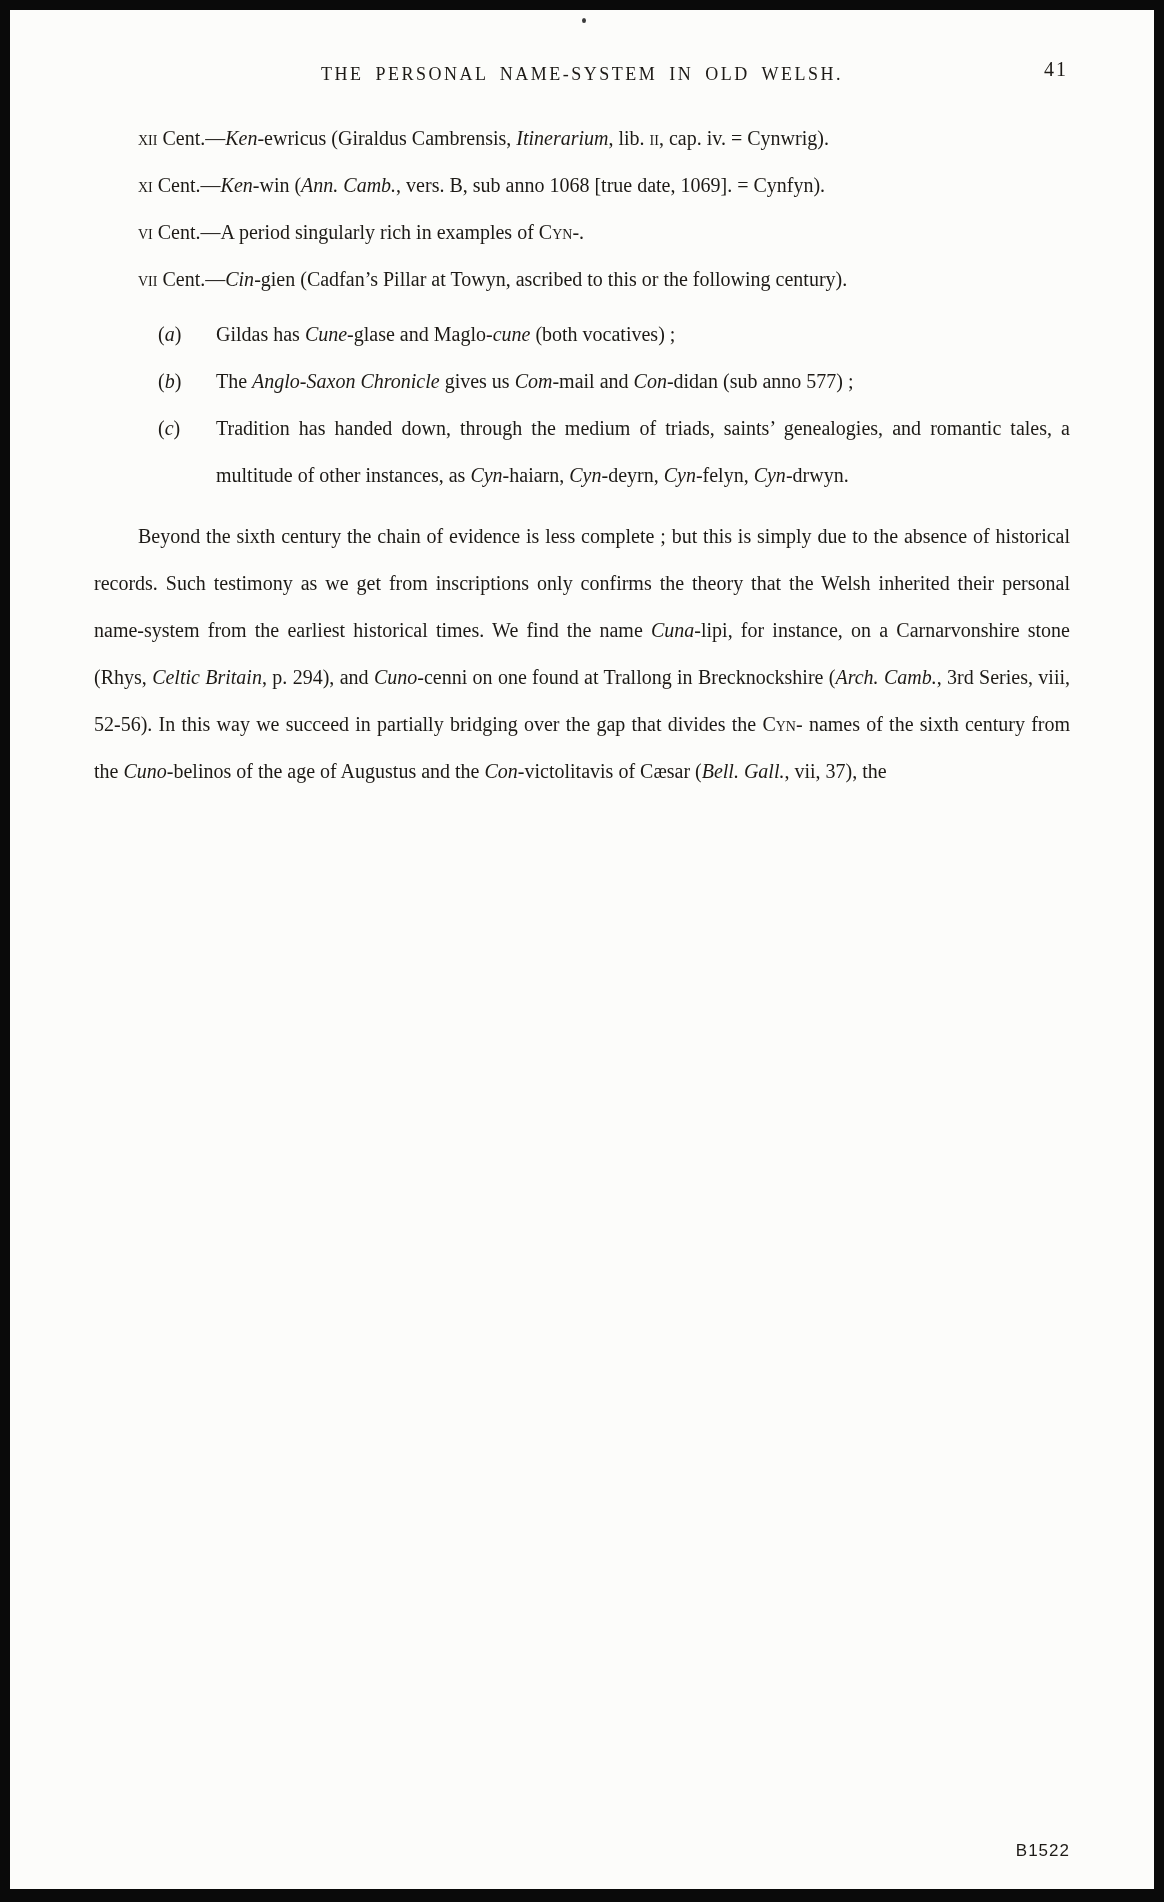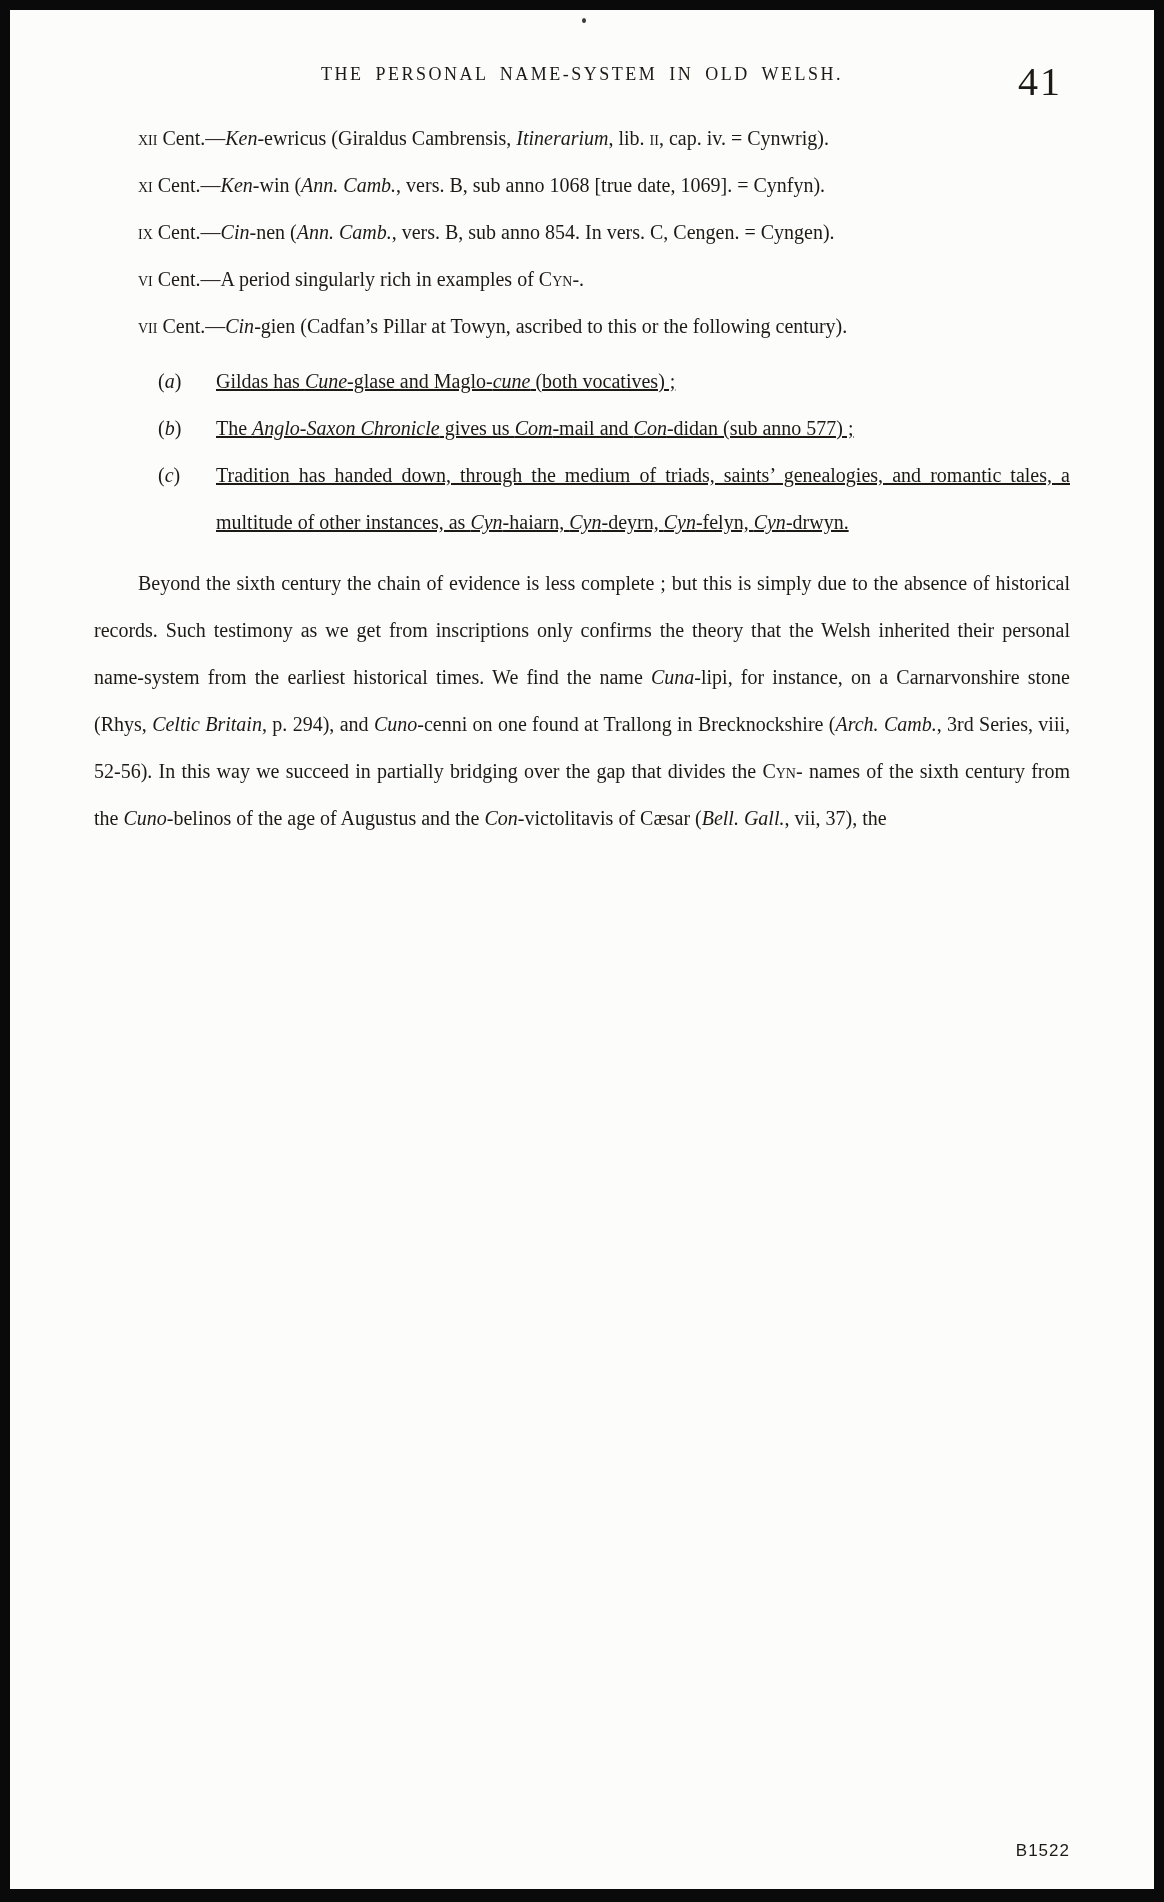--- a/index.html
+++ b/index.html
@@ -37,38 +37,38 @@
     margin: 0 0 30px 0;
   }
   .page-title {
     font-size: 18px;
     letter-spacing: 2.5px;
     word-spacing: 5px;
     white-space: nowrap;
   }
   .page-number {
     position: absolute;
-    right: 8px; top: -6px;
-    font-size: 40px;
+    right: 2px; top: -6px;
+    font-size: 20px;
     letter-spacing: 2px;
   }
   .page-body {
     font-size: 20px;
     line-height: 47px;
     text-align: justify;
   }
   p.para {
     margin: 0;
     text-indent: 44px;
   }
   p.para.space-above { margin-top: 8px; }
   .seg-n { font-style: normal; }
   .seg-i { font-style: italic; }
   .seg-sc { font-variant: small-caps; }
-  .list { margin: 8px 0 14px 0; text-decoration: underline; }
+  .list { margin: 8px 0 14px 0; }
   .list-item {
     padding-left: 122px;
     text-indent: -58px;
   }
   .item-label {
     display: inline-block;
     width: 58px;
     text-indent: 0;
   }
   .page-footer {
@@ -89,21 +89,20 @@
     <span class="speck"></span>
 
     <div class="page-header">
       <span class="page-title">THE PERSONAL NAME-SYSTEM IN OLD WELSH.</span>
       <span class="page-number">41</span>
     </div>
 
     <div class="page-body">
         <p class="para"><span class="seg-sc">xii</span><span class="seg-n"> Cent.—</span><span class="seg-i">Ken</span><span class="seg-n">-ewricus (Giraldus Cambrensis, </span><span class="seg-i">Itinerarium</span><span class="seg-n">, lib. </span><span class="seg-sc">ii</span><span class="seg-n">, cap. iv.  = Cynwrig).</span></p>
         <p class="para"><span class="seg-sc">xi</span><span class="seg-n"> Cent.—</span><span class="seg-i">Ken</span><span class="seg-n">-win (</span><span class="seg-i">Ann. Camb.</span><span class="seg-n">, vers. B, sub anno 1068 [true date, 1069].  = Cynfyn).</span></p>
-        <p class="para"><span class="seg-sc">ix</span><span class="seg-n"> Cent.—</span><span class="seg-i">Cin</span><span class="seg-n">-nen (</span><span class="seg-i">Ann. Camb.</span><span class="seg-n">, vers. B, sub anno 854. In vers. C, Cengen.  = Cyngen).</span></p>
         <p class="para"><span class="seg-sc">vi</span><span class="seg-n"> Cent.—A period singularly rich in examples of </span><span class="seg-sc">Cyn</span><span class="seg-n">-.</span></p>
         <p class="para"><span class="seg-sc">vii</span><span class="seg-n"> Cent.—</span><span class="seg-i">Cin</span><span class="seg-n">-gien (Cadfan’s Pillar at Towyn, ascribed to this or the following century).</span></p>
         <div class="list">
           <div class="list-item"><span class="item-label"><span class="seg-n">(</span><span class="seg-i">a</span><span class="seg-n">)</span></span><span class="seg-n">Gildas has </span><span class="seg-i">Cune</span><span class="seg-n">-glase and Maglo-</span><span class="seg-i">cune</span><span class="seg-n"> (both vocatives) ;</span></div>
           <div class="list-item"><span class="item-label"><span class="seg-n">(</span><span class="seg-i">b</span><span class="seg-n">)</span></span><span class="seg-n">The </span><span class="seg-i">Anglo-Saxon Chronicle</span><span class="seg-n"> gives us </span><span class="seg-i">Com</span><span class="seg-n">-mail and </span><span class="seg-i">Con</span><span class="seg-n">-didan (sub anno 577) ;</span></div>
           <div class="list-item"><span class="item-label"><span class="seg-n">(</span><span class="seg-i">c</span><span class="seg-n">)</span></span><span class="seg-n">Tradition has handed down, through the medium of triads, saints’ genealogies, and romantic tales, a multitude of other instances, as </span><span class="seg-i">Cyn</span><span class="seg-n">-haiarn, </span><span class="seg-i">Cyn</span><span class="seg-n">-deyrn, </span><span class="seg-i">Cyn</span><span class="seg-n">-felyn, </span><span class="seg-i">Cyn</span><span class="seg-n">-drwyn.</span></div>
         </div>
         <p class="para space-above"><span class="seg-n">Beyond the sixth century the chain of evidence is less complete ; but this is simply due to the absence of historical records.  Such testimony as we get from inscriptions only confirms the theory that the Welsh inherited their personal name-system from the earliest historical times.  We find the name </span><span class="seg-i">Cuna</span><span class="seg-n">-lipi, for instance, on a Carnarvonshire stone (Rhys, </span><span class="seg-i">Celtic Britain</span><span class="seg-n">, p. 294), and </span><span class="seg-i">Cuno</span><span class="seg-n">-cenni on one found at Trallong in Brecknockshire (</span><span class="seg-i">Arch. Camb.</span><span class="seg-n">, 3rd Series, viii, 52-56).  In this way we succeed in partially bridging over the gap that divides the </span><span class="seg-sc">Cyn</span><span class="seg-n">- names of the sixth century from the </span><span class="seg-i">Cuno</span><span class="seg-n">-belinos of the age of Augustus and the </span><span class="seg-i">Con</span><span class="seg-n">-victolitavis of Cæsar (</span><span class="seg-i">Bell. Gall.</span><span class="seg-n">, vii, 37), the</span></p>
       </div>
 

